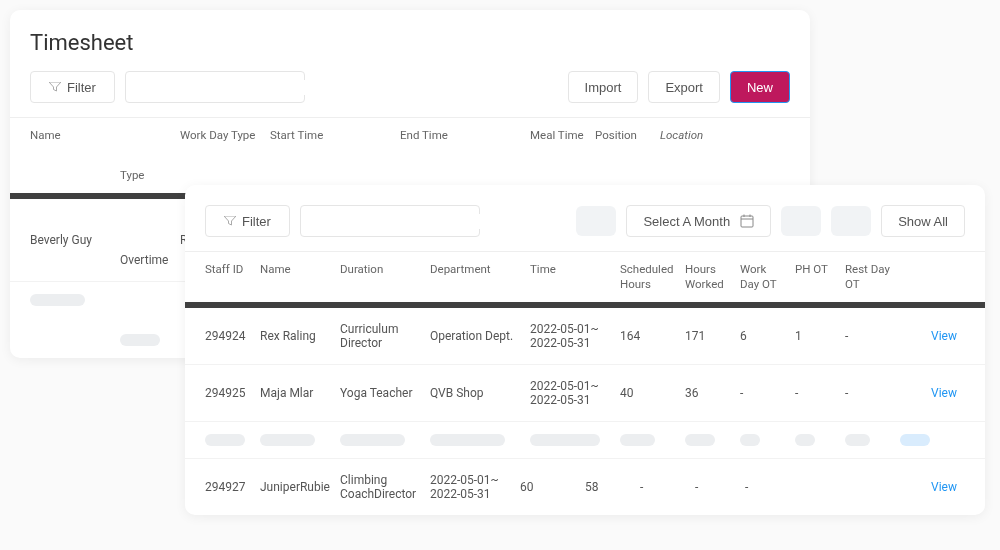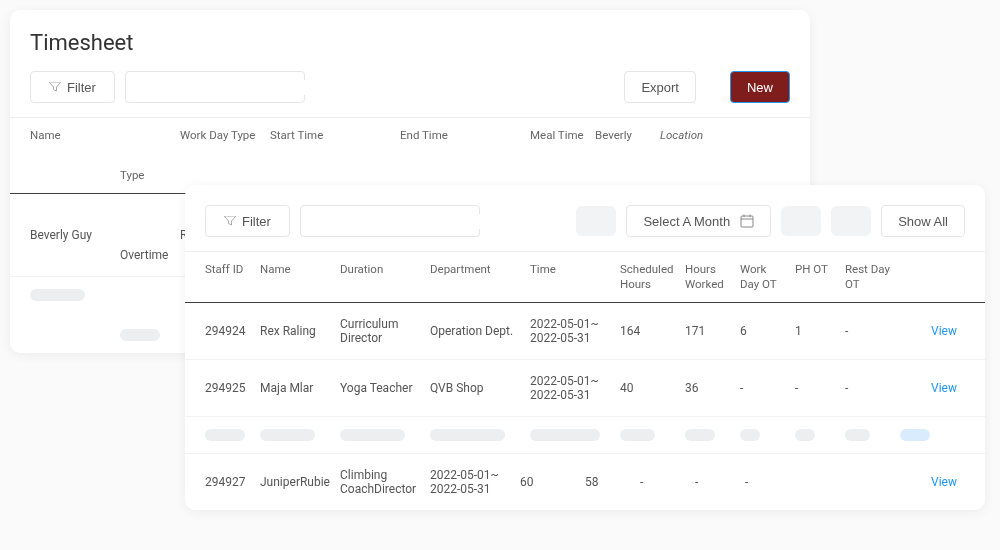--- a/index.html
+++ b/index.html
@@ -6,35 +6,35 @@
 body { font-family: -apple-system, BlinkMacSystemFont, "Segoe UI", Roboto, sans-serif; background: #fafafa; width: 1000px; height: 550px; position: relative; overflow: hidden; }
 
 .panel { background: #fff; border-radius: 10px; box-shadow: 0 2px 12px rgba(0,0,0,0.06); position: absolute; }
 .panel-timesheet { top: 10px; left: 10px; width: 800px; padding: 20px 0 0 0; }
 .panel-overview { top: 185px; left: 185px; width: 800px; padding: 20px 0 0 0; }
 
 .panel-title { font-size: 22px; font-weight: 400; color: #333; padding: 0 20px 16px; }
 
 .toolbar { display: flex; align-items: center; gap: 10px; padding: 0 20px 14px; }
 .btn { height: 32px; border: 1px solid #e5e5e5; background: #fff; border-radius: 4px; padding: 0 16px; font-size: 13px; color: #555; display: inline-flex; align-items: center; gap: 6px; cursor: pointer; }
-.btn-primary { background: #7f1d1d; color: #fff; border-color: #2196f3; margin-left: 24px; }
+.btn-primary { background: #be185d; color: #fff; border-color: #2196f3; }
 .btn-filter { padding: 6px 18px; }
 .search-input { height: 32px; border: 1px solid #e5e5e5; border-radius: 4px; width: 180px; display: flex; align-items: center; padding: 0 10px; color: #bbb; }
 .search-input input { border: none; outline: none; flex: 1; font-size: 13px; margin-left: 6px; }
 .spacer { flex: 1; }
 
 .skel-btn { width: 40px; height: 30px; background: #f1f3f5; border-radius: 6px; }
 
 .filter-icon { width: 12px; height: 10px; display: inline-block; }
 .filter-icon svg { display: block; }
 .search-icon { width: 14px; height: 14px; }
 .calendar-icon { width: 14px; height: 14px; margin-left: 4px; }
 
 .table { width: 100%; font-size: 12px; color: #555; }
-.thead { display: flex; padding: 10px 20px; border-top: 1px solid #eee; border-bottom: 1px solid #404040; color: #666; }
+.thead { display: flex; padding: 10px 20px; border-top: 1px solid #eee; border-bottom: 6px solid #404040; color: #666; }
 .trow { display: flex; padding: 14px 20px; border-bottom: 1px solid #f2f2f2; align-items: center; }
 .trow:last-child { border-bottom: none; }
 .th, .td { flex-shrink: 0; padding-right: 8px; }
 
 
 .ts-c1 { width: 90px; }
 .ts-c2 { width: 60px; margin-top: 40px; }
 .ts-c3 { width: 90px; }
 .ts-c4 { width: 130px; }
 .ts-c5 { width: 130px; }
@@ -87,32 +87,33 @@
     <div class="search-input">
       <span class="search-icon">
         <svg viewBox="0 0 14 14">
             <circle cx="6" cy="6" r="4.5" fill="none" stroke="#bbb" stroke-width="1.2"></circle>
             <line x1="9.5" y1="9.5" x2="13" y2="13" stroke="#bbb" stroke-width="1.2"></line>
           </svg>
       </span>
       <input type="text" placeholder="" style="">
     </div>
     <div class="spacer"></div>
+    <button class="btn">Import</button>
     <button class="btn">Export</button>
     <button class="btn btn-primary">New</button>
   </div>
   <div class="table">
     <div class="thead">
       <div class="th ts-c1">Name</div>
       <div class="th ts-c2">Type</div>
       <div class="th ts-c3">Work Day Type</div>
       <div class="th ts-c4">Start Time</div>
       <div class="th ts-c5">End Time</div>
       <div class="th ts-c6">Meal Time</div>
-      <div class="th ts-c7">Beverly</div>
+      <div class="th ts-c7">Position</div>
       <div class="th ts-c8">Location</div>
       <div class="th ts-c9"></div>
     </div>
     <div class="trow">
       <div class="td ts-c1">Beverly Guy</div>
       <div class="td ts-c2">Overtime</div>
       <div class="td ts-c3">Rest Day</div>
       <div class="td ts-c4">10-04-2023 09:00:00</div>
       <div class="td ts-c5">10-04-2023 17:00:00</div>
       <div class="td ts-c6">30</div>

